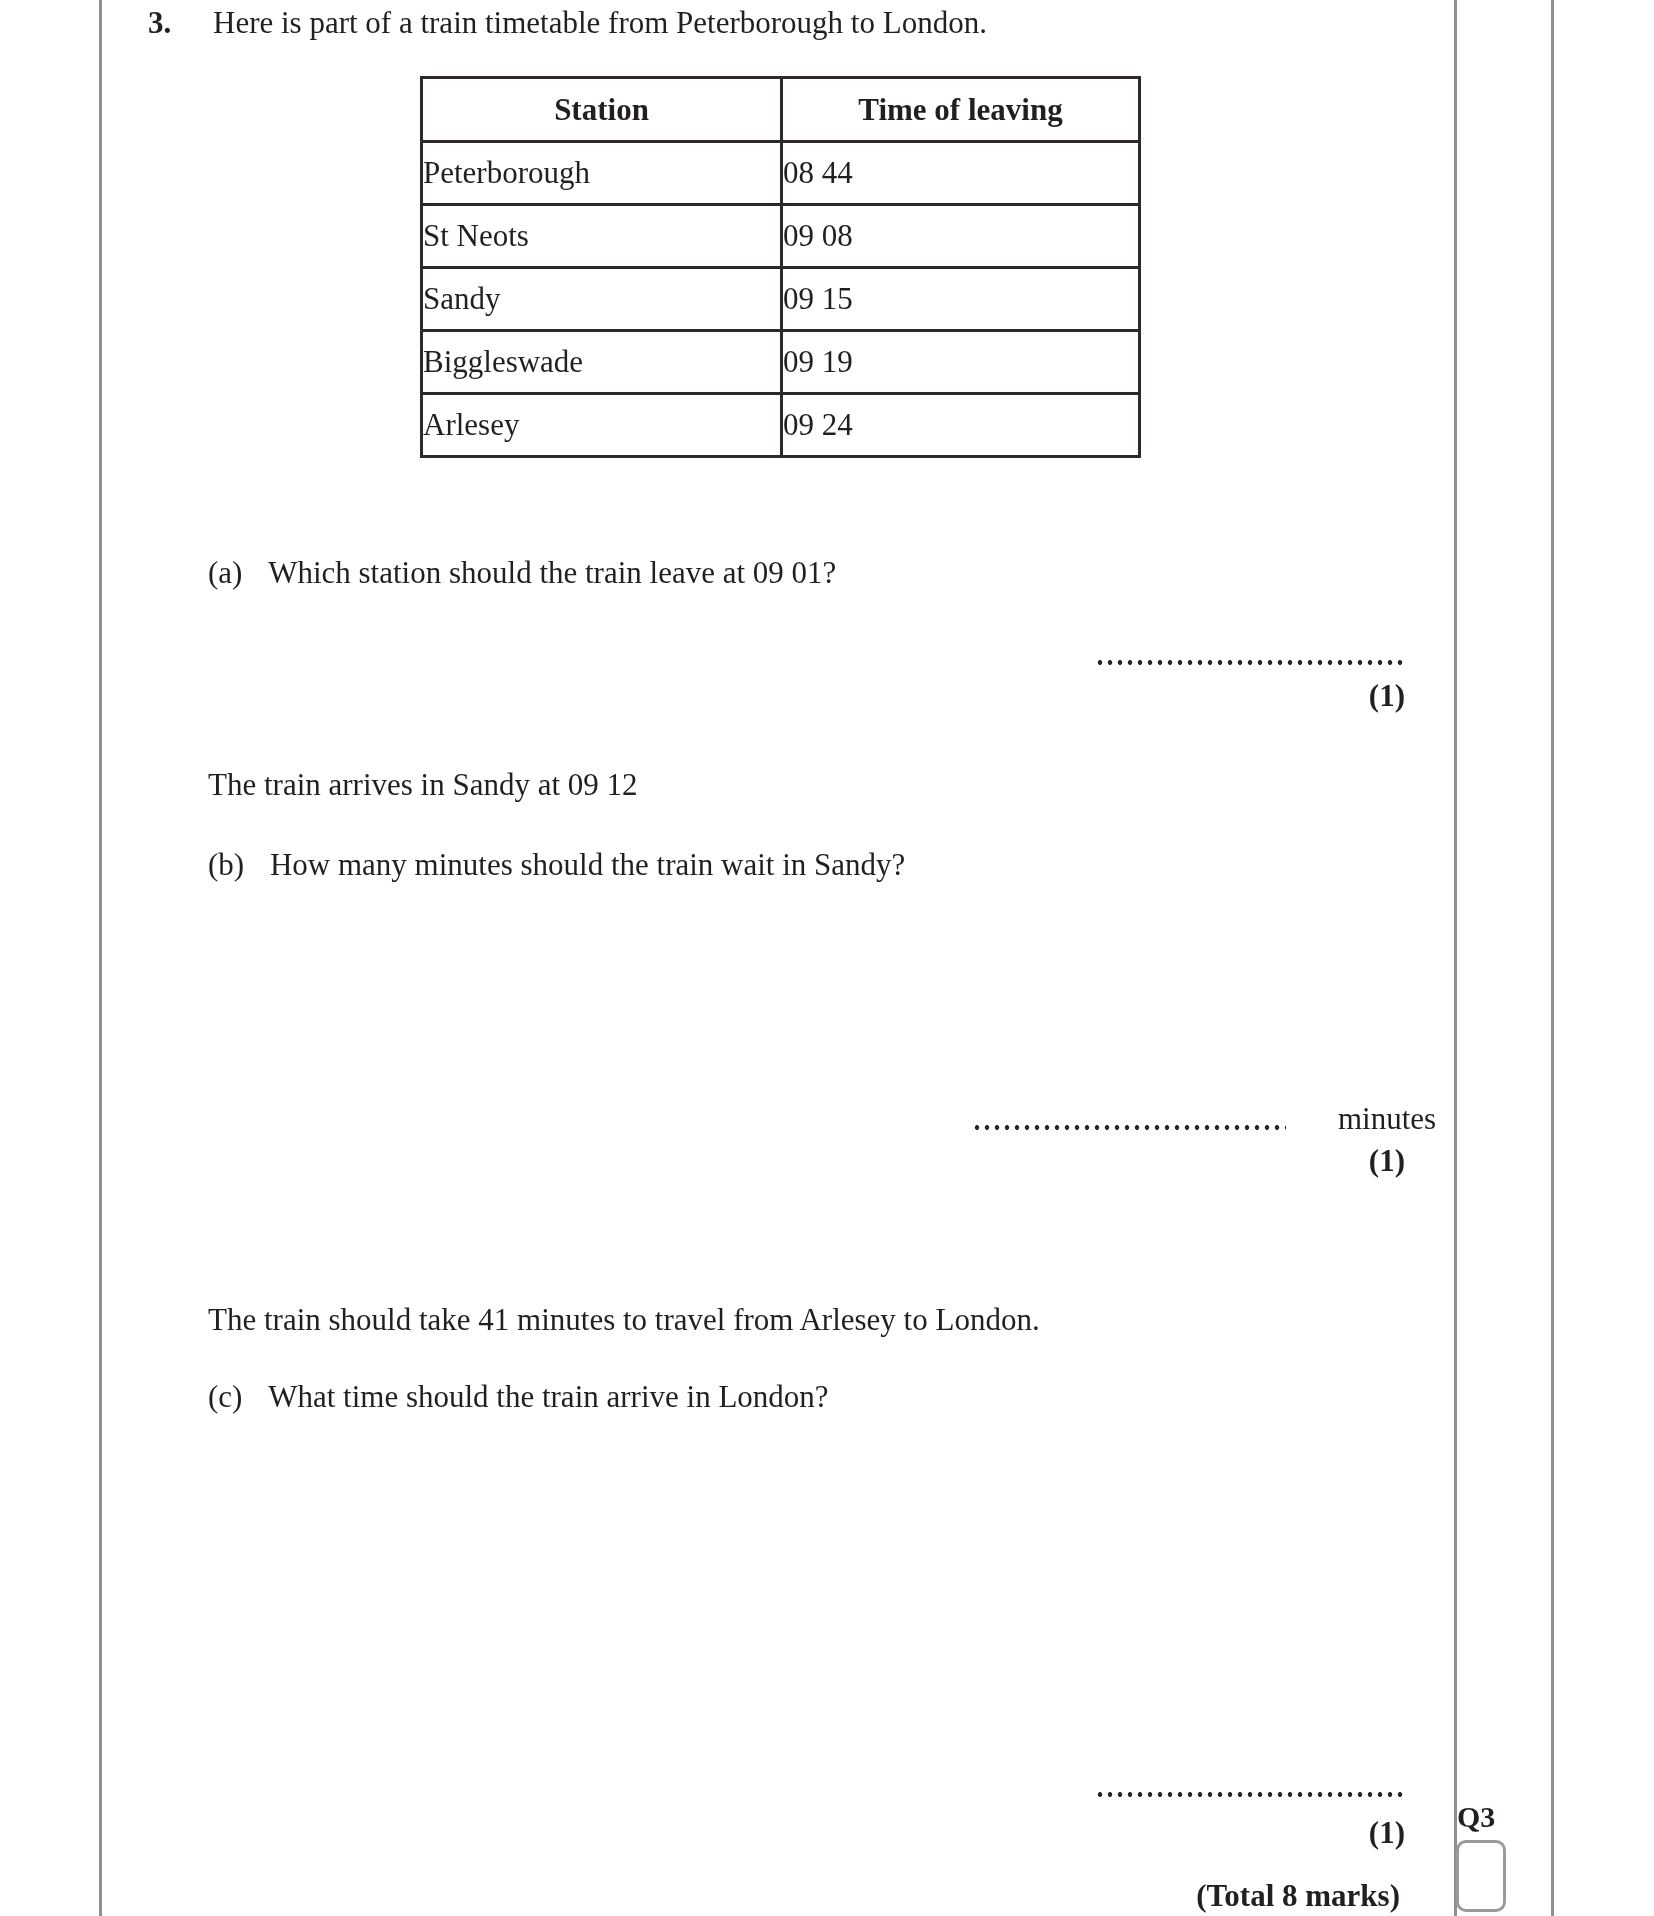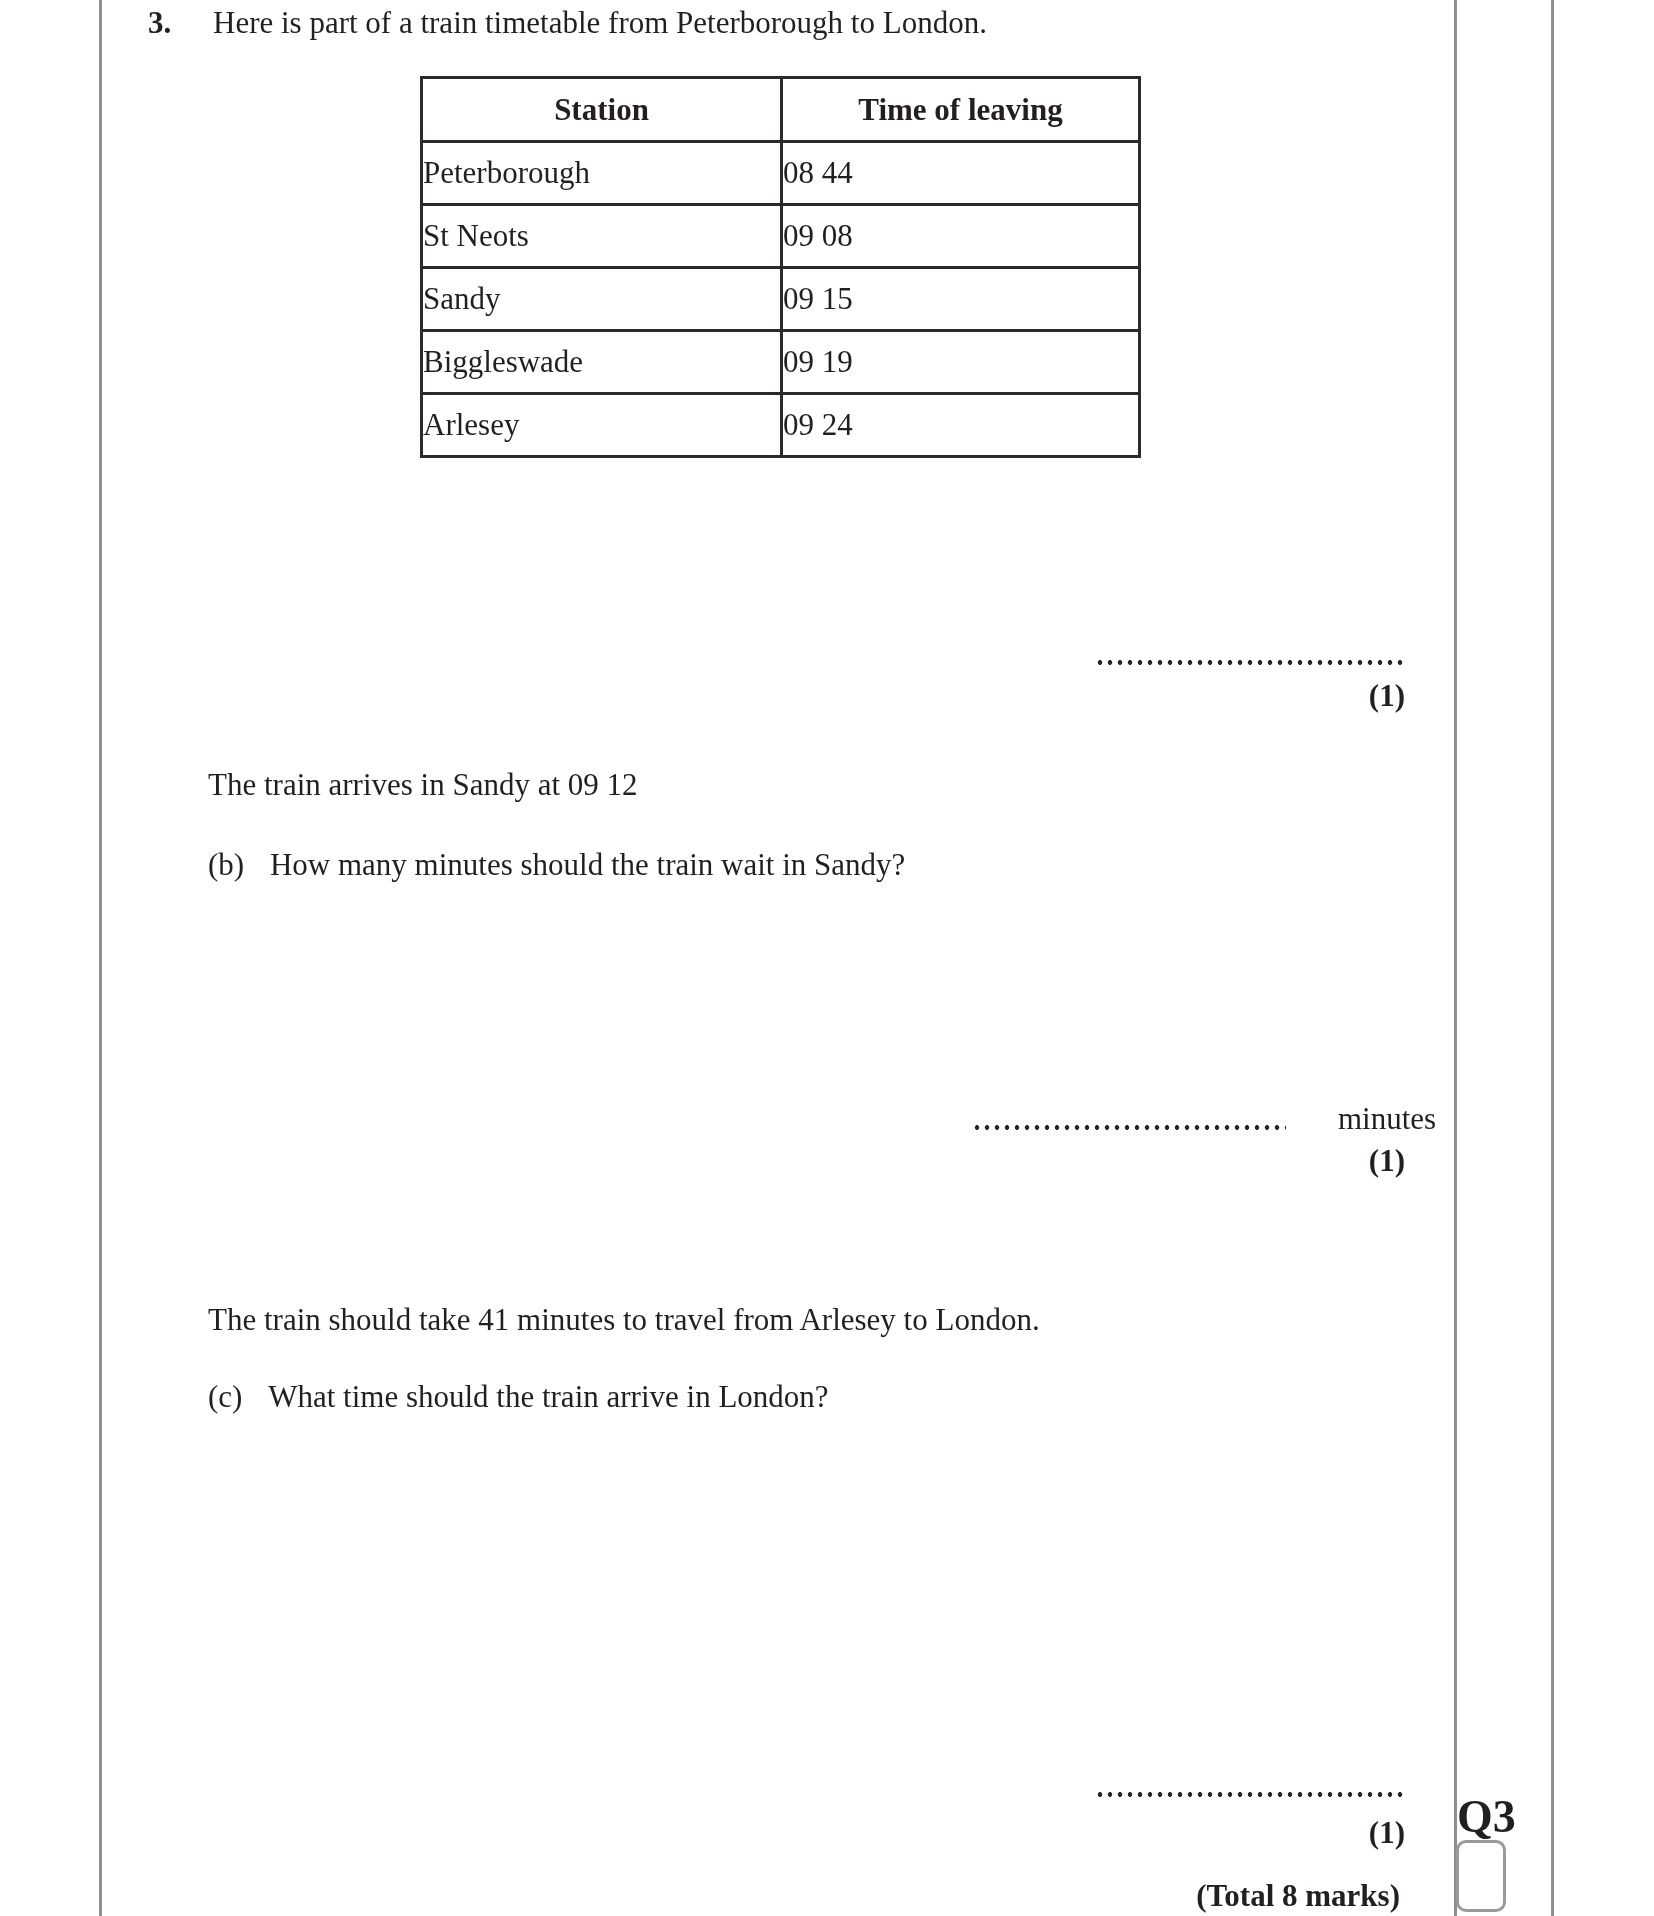--- a/index.html
+++ b/index.html
@@ -98,21 +98,21 @@
     position: absolute;
     right: 254px;
     top: 1875px;
     font-weight: bold;
   }
 
   .q3-tag {
     position: absolute;
     left: 1457px;
     top: 1795px;
-    font-size: 46px;
+    font-size: 30px;
     line-height: 44px;
     font-weight: bold;
   }
   .q3-box {
     position: absolute;
     left: 1456px;
     top: 1840px;
     width: 44px;
     height: 66px;
     border: 3px solid #9a9a9a;
@@ -162,20 +162,24 @@
           <td>09 19</td>
         </tr>
         <tr>
           <td>Arlesey</td>
           <td>09 24</td>
         </tr>
       </tbody>
     </table>
   </div>
 
+  <div class="qline" style="top:552px">
+    <span class="qlabel">(a)</span>
+    <span class="qtext">Which station should the train leave at 09 01?</span>
+  </div>
 
   <div class="dots a"></div>
   <div class="marks a">(1)</div>
 
   <div class="para" style="top:764px">The train arrives in Sandy at 09 12</div>
 
   <div class="qline" style="top:844px">
     <span class="qlabel">(b)</span>
     <span class="qtext">How many minutes should the train wait in Sandy?</span>
   </div>

